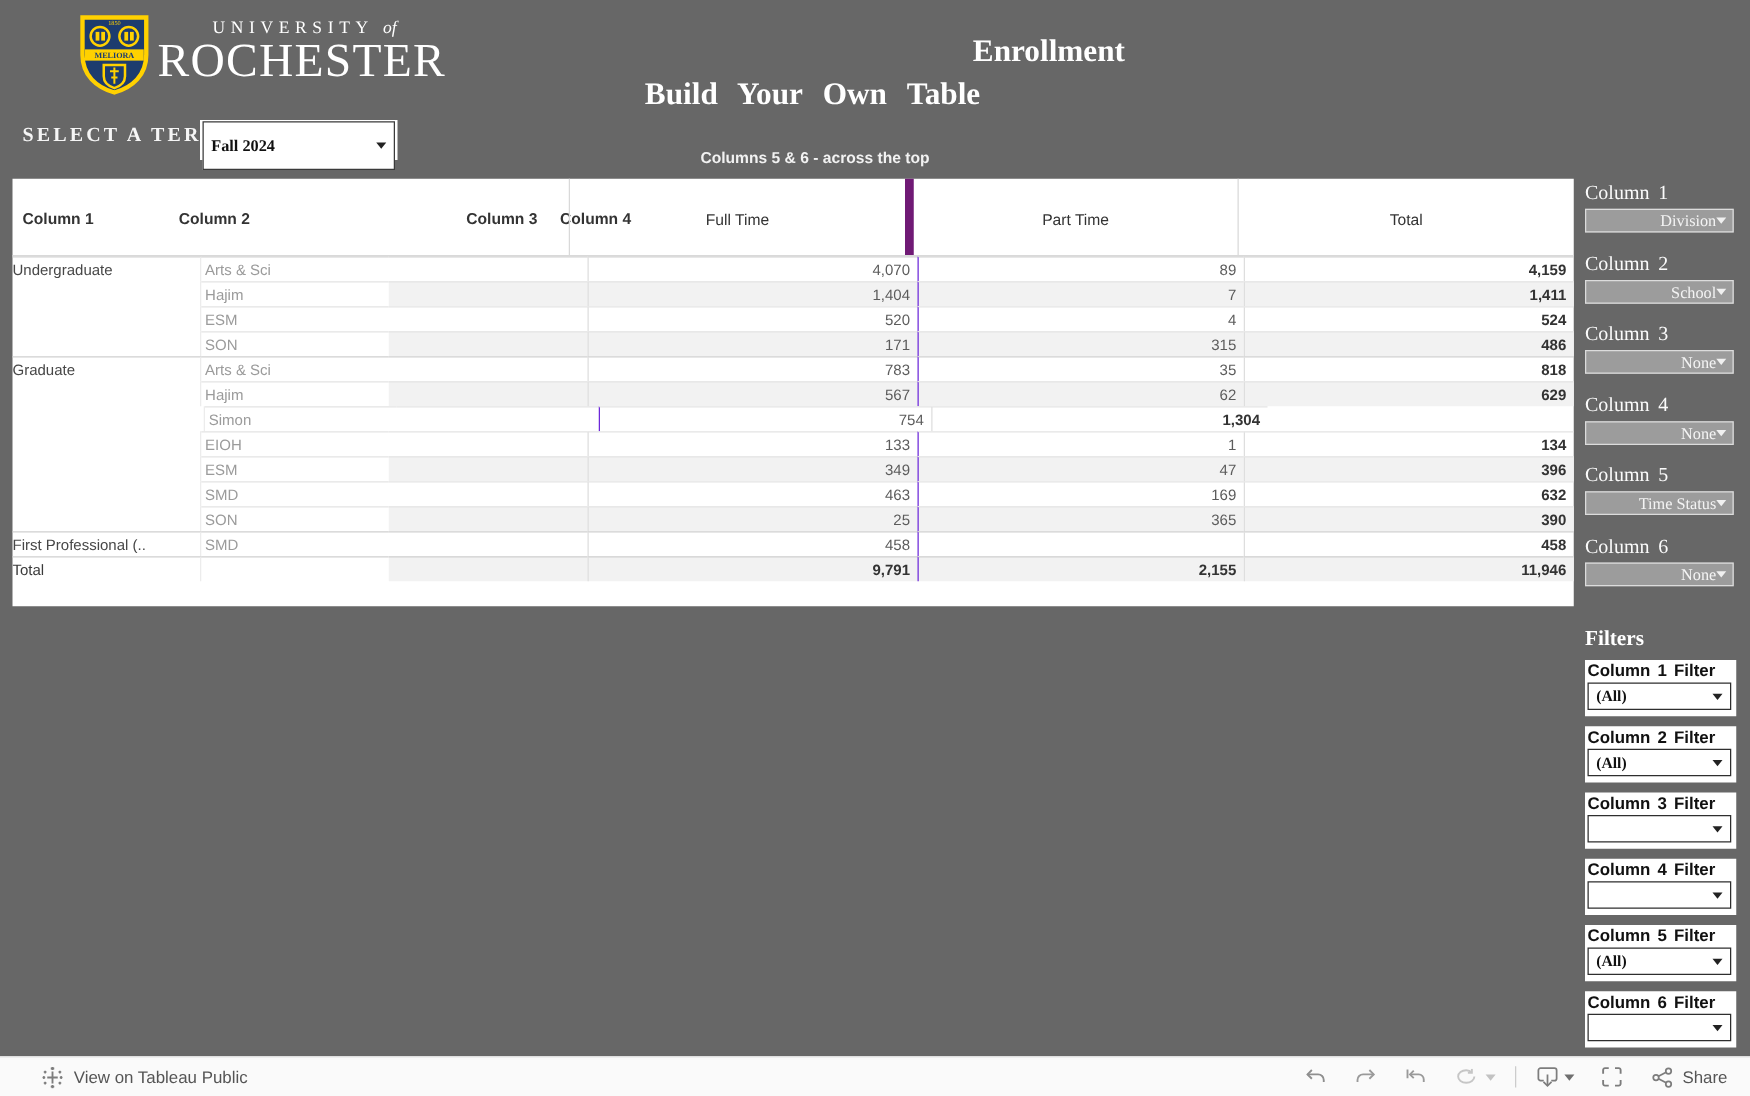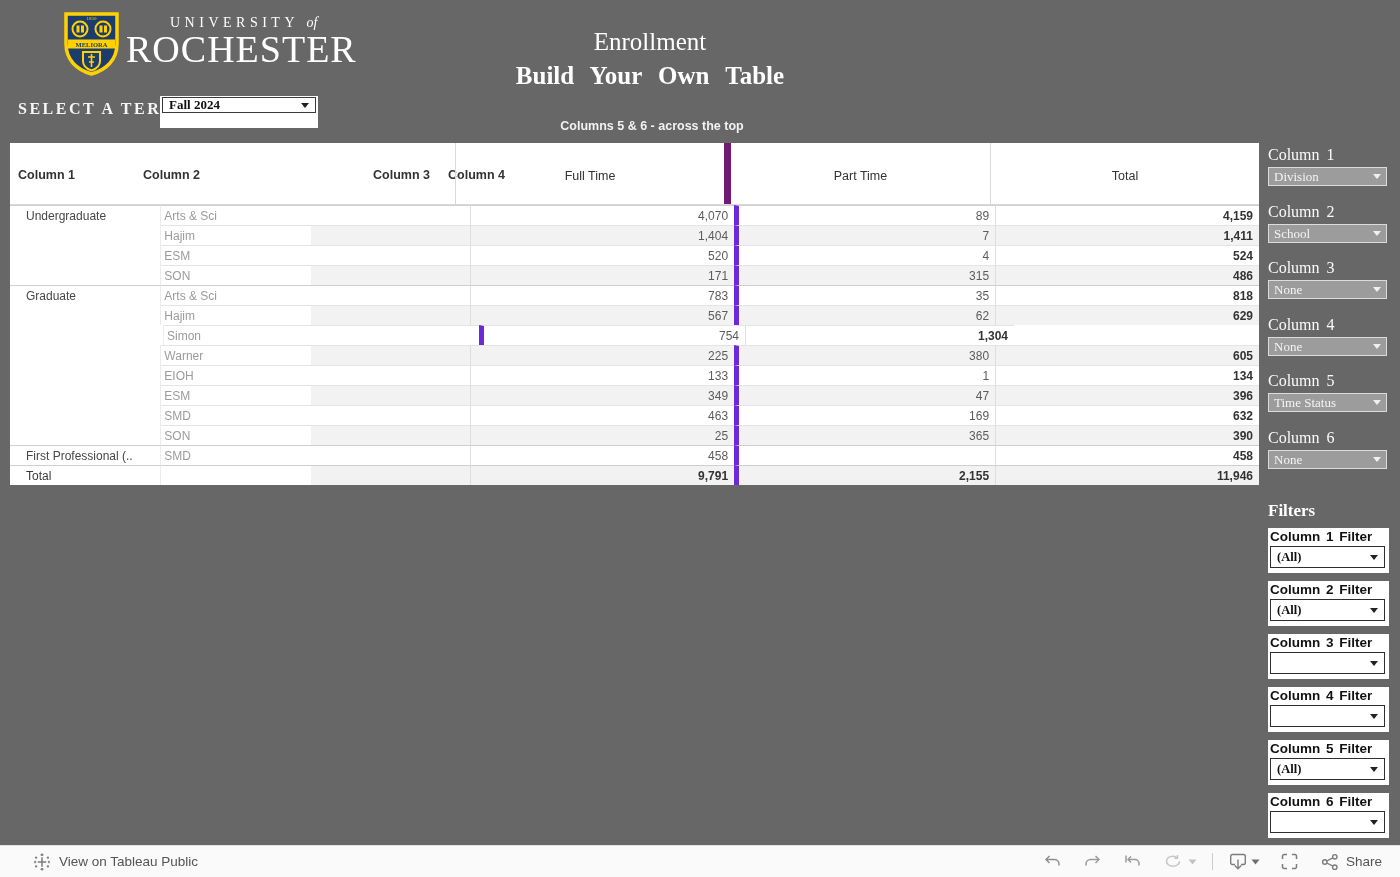--- a/index.html
+++ b/index.html
@@ -12,65 +12,65 @@
 
   
   .logo-wrap { position:absolute; left:63px; top:9px; width:290px; height:70px; }
   .logo-shield { position:absolute; left:0; top:2px; }
   .wordmark-top { position:absolute; left:107px; top:6px; color:#fff;
     font-family:"Liberation Serif","DejaVu Serif",serif; font-size:14px; letter-spacing:4.5px; }
   .wordmark-top i { letter-spacing:0; font-size:14px; }
   .wordmark-main { position:absolute; left:63px; top:18px; color:#fff;
     font-family:"Liberation Serif","DejaVu Serif",serif; font-size:38px; letter-spacing:1px; }
   .main-title { position:absolute; left:400px; top:28px; width:500px; text-align:center; color:#fff; }
-  .main-title .line1 { font-family:"Liberation Serif","DejaVu Serif",serif; font-weight:normal; font-size:25px; }
+  .main-title .line1 { font-family:"Liberation Serif","DejaVu Serif",serif; font-weight:bold; font-size:25px;text-align:right; }
   .main-title .line2 { font-family:"Liberation Serif","DejaVu Serif",serif; font-weight:bold; font-size:25px; word-spacing:10px; margin-top:6px; }
   .select-term-label { position:absolute; left:18px; top:100px; color:#f5f5f5;
     font-family:"Liberation Serif","DejaVu Serif",serif; font-weight:bold; font-size:16px; letter-spacing:2.5px; }
   .param-box { position:absolute; left:160px; top:96px; width:158px; height:32px; background:#fff; }
-  .param-select { position:absolute; left:2px; top:1px; width:154px; height:16px; background:#fff;
+  .param-select { position:absolute; left:2px; top:1px; width:154px; height:39px; background:#fff;
     border:1.5px solid #3a3a3a; display:flex; align-items:center; padding:0 6px; cursor:pointer; }
   .param-select .val { font-family:"Liberation Serif","DejaVu Serif",serif; font-weight:bold; font-size:13px; color:#111; flex:1; }
   .columns-note { position:absolute; left:452px; top:119px; width:400px; text-align:center;
     color:#f2f2f2; font-weight:bold; font-size:12.5px; }
 
   
   .tbl { position:absolute; left:10px; top:143px; width:1249px; height:342px; background:#fff; }
   .tbl-header { display:flex; height:62px; border-bottom:1px solid #d9d9d9; position:relative; }
   .hc { position:relative; }
   .hc.c1 { width:130px; } .hc.c2 { width:153px; } .hc.c34 { width:162px; }
   .hc.ft { width:269px; border-left:1px solid #d9d9d9; }
   .hc.pt { width:266px; border-left:7px solid #701a75; }
   .hc.tot { width:269px; border-left:1px solid #d9d9d9; }
   .hlabel { position:absolute; top:25px; font-size:12.5px; color:#333; font-weight:bold; white-space:nowrap; }
   .hc .measure { width:100%; text-align:center; position:absolute; top:26px; font-size:12.5px; color:#333; font-weight:normal; }
   .tbl-body { }
   .trow { display:flex; height:20px; }
   .cell { font-size:12px; display:flex; align-items:center; height:20px; }
-  .cell.c1 { width:154px; color:#474747; padding-left:16px; border-right:1px solid #ececec; white-space:nowrap; overflow:hidden; }
+  .cell.c1 { width:154px; color:#474747; padding-left:0; border-right:1px solid #ececec; white-space:nowrap; overflow:hidden; }
   .cell.c2 { width:153px; color:#9b9b9b; padding-left:3px; }
   .cell.band { width:162px; }
   .cell.num { justify-content:flex-end; padding-right:6px; color:#5c5c5c; }
   .cell.ft { width:269px; border-left:1px solid #dedede; }
-  .cell.pt { width:266px; border-left:5px solid #6d28d9; }
+  .cell.pt { width:266px; border-left:1px solid #6d28d9; }
   .cell.tot { width:269px; border-left:1px solid #dedede; font-weight:bold; color:#333; }
   .trow.banded .band, .trow.banded .ft, .trow.banded .pt, .trow.banded .tot { background:#f2f2f2; }
   .trow .c2, .trow .band, .trow .ft, .trow .pt, .trow .tot { border-top:1px solid #e4e4e4; }
   .trow.first .c2, .trow.first .band, .trow.first .ft, .trow.first .pt, .trow.first .tot { border-top:none; }
   .trow.group-start .c1 { border-top:1px solid #cfcfcf; }
   .trow.group-start .c2, .trow.group-start .band, .trow.group-start .ft, .trow.group-start .pt, .trow.group-start .tot { border-top:1px solid #cfcfcf; }
   .trow.total-row .num { font-weight:bold; color:#333; }
   .trow.total-row .c1 { color:#3a3a3a; }
 
   
   .col-sel { position:absolute; left:1268px; width:120px; }
   .col-sel .lbl { color:#fbfbfb; font-family:"Liberation Serif","DejaVu Serif",serif; font-size:16px; word-spacing:3px; }
   .gray-select { margin-top:3px; width:119px; height:19px; background:#9c9c9c; border:1px solid #dcdcdc;
     display:flex; align-items:center; padding:0 5px; cursor:pointer; }
-  .gray-select .val { color:#f4f4f4; font-family:"Liberation Serif","DejaVu Serif",serif; font-size:13px; flex:1; white-space:nowrap; }
+  .gray-select .val { color:#f4f4f4; font-family:"Liberation Serif","DejaVu Serif",serif; font-size:13px; flex:1; white-space:nowrap;text-align:right; }
   .arrow-down-white { width:0; height:0; border-left:4.5px solid transparent; border-right:4.5px solid transparent; border-top:5.5px solid #f0f0f0; }
   .arrow-down-black { width:0; height:0; border-left:4.5px solid transparent; border-right:4.5px solid transparent; border-top:5.5px solid #222; }
 
   
   .filters-heading { position:absolute; left:1268px; top:501px; color:#fff;
     font-family:"Liberation Serif","DejaVu Serif",serif; font-weight:bold; font-size:17px; }
   .filter-card { position:absolute; left:1268px; width:121px; height:45px; background:#fff; padding:1px 2px; }
   .filter-card .flbl { font-family:Liberation Sans, sans-serif; font-weight:bold; font-size:13.5px; color:#111; word-spacing:2px; white-space:nowrap; }
   .white-select { margin-top:2px; width:115px; height:22px; background:#fff; border:1.5px solid #2e2e2e;
     display:flex; align-items:center; padding:0 6px; cursor:pointer; }
@@ -195,28 +195,20 @@
         <div class="cell pt num">62</div>
         <div class="cell tot num">629</div>
       </div>
       <div class="trow">
         <div class="cell c1"></div>
         <div class="cell c2">Simon</div>
         <div class="cell band"></div>
         <div class="cell pt num">754</div>
         <div class="cell tot num">1,304</div>
       </div>
-      <div class="trow banded">
-        <div class="cell c1"></div>
-        <div class="cell c2">Warner</div>
-        <div class="cell band"></div>
-        <div class="cell ft num">225</div>
-        <div class="cell pt num">380</div>
-        <div class="cell tot num">605</div>
-      </div>
       <div class="trow">
         <div class="cell c1"></div>
         <div class="cell c2">EIOH</div>
         <div class="cell band"></div>
         <div class="cell ft num">133</div>
         <div class="cell pt num">1</div>
         <div class="cell tot num">134</div>
       </div>
       <div class="trow banded">
         <div class="cell c1"></div>

